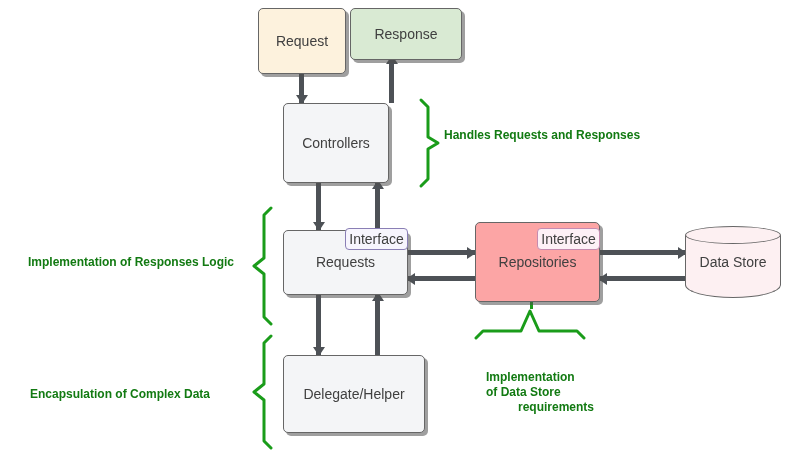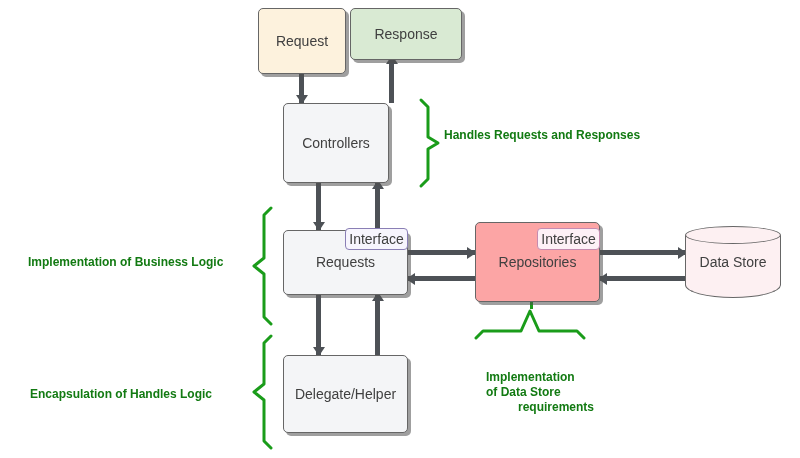--- a/index.html
+++ b/index.html
@@ -31,21 +31,21 @@
     box-shadow: 3px 3px 0 rgba(80,80,80,0.55);
     z-index: 4;
   }
   .node-label { pointer-events: none; }
 
   #node-request  { left:258px; top:8px;   width:88px;  height:66px; background:#fdf2dd; }
   #node-response { left:350px; top:8px;   width:112px;  height:52px; background:#d9ead3; }
   #node-controllers { left:283px; top:103px; width:106px; height:80px; background:#f4f5f7; }
   #node-services    { left:283px; top:230px; width:125px; height:65px; background:#f4f5f7; }
   #node-repositories{ left:475px; top:222px; width:125px; height:80px; background:#fca5a5; }
-  #node-delegate    { left:283px; top:355px; width:125px; height:78px; background:#f4f5f7; }
+  #node-delegate    { left:283px; top:355px; width:142px; height:78px; background:#f4f5f7; }
 
   
   .iface {
     position: absolute;
     box-sizing: border-box;
     border: 1px solid #8a7fb5;
     border-radius: 4px;
     font-size: 14px;
     color: #404040;
     display: flex;
@@ -188,26 +188,26 @@
   </div>
 
   <svg class="brace" style="left:418px; top:97px;" width="24" height="92" viewBox="0 0 24 92">
     <path d="M3 3 L10 10 L10 40 L20 46 L10 52 L10 82 L3 89" fill="none" stroke="#1a9c1a" stroke-width="3" stroke-linecap="round" stroke-linejoin="round"></path>
   </svg>
   <div class="ann-text" style="left:444px; top:128px;">Handles Requests and Responses</div>
 
   <svg class="brace" style="left:250px; top:205px;" width="24" height="122" viewBox="0 0 24 122">
     <path d="M21 3 L14 10 L14 53 L4 61 L14 69 L14 112 L21 119" fill="none" stroke="#1a9c1a" stroke-width="3" stroke-linecap="round" stroke-linejoin="round"></path>
   </svg>
-  <div class="ann-text" style="left:28px; top:255px;">Implementation of Business Logic</div>
+  <div class="ann-text" style="left:28px; top:255px;">Implementation of Responses Logic</div>
 
   <svg class="brace" style="left:250px; top:333px;" width="24" height="118" viewBox="0 0 24 118">
     <path d="M21 3 L14 10 L14 51 L4 59 L14 67 L14 108 L21 115" fill="none" stroke="#1a9c1a" stroke-width="3" stroke-linecap="round" stroke-linejoin="round"></path>
   </svg>
-  <div class="ann-text" style="left:30px; top:387px;">Encapsulation of Handles Logic</div>
+  <div class="ann-text" style="left:30px; top:387px;">Encapsulation of Complex Data</div>
 
   <svg class="brace" style="left:473px; top:305px;" width="114" height="36" viewBox="0 0 114 36">
     <path d="M3 33 L10 26 L48 26 L57 6 L66 26 L104 26 L111 33" fill="none" stroke="#1a9c1a" stroke-width="3" stroke-linecap="round" stroke-linejoin="round"></path>
     <path d="M532 0" fill="none"></path>
   </svg>
   <div class="conn vline" style="left:530px; top:297px; height:12px; background:#1a9c1a; width:3px;"></div>
 
   <div class="ann-text" style="left:486px; top:370px;">Implementation</div>
   <div class="ann-text" style="left:486px; top:385px;">of Data Store</div>
   <div class="ann-text" style="left:486px; top:400px;margin-left:32px;">requirements</div>

